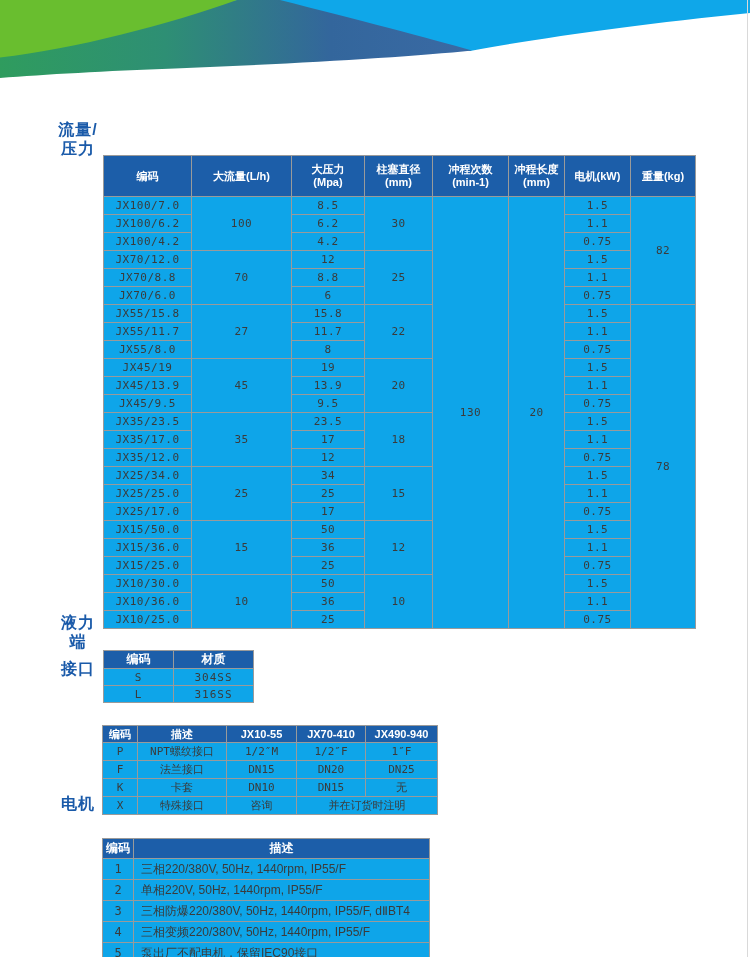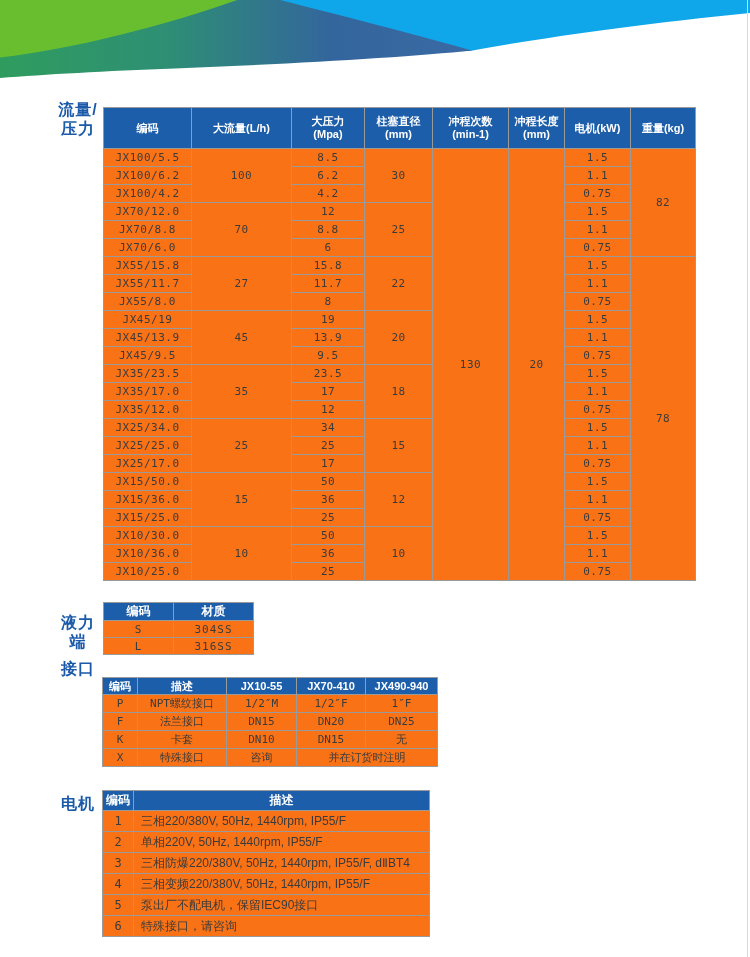--- a/index.html
+++ b/index.html
@@ -19,21 +19,21 @@
   }
   .banner{position:absolute;left:0;top:0;width:750px;height:95px;display:block;}
   .page-edge{position:absolute;right:2px;top:0;bottom:0;width:1px;background:#d9d9d9;}
   .side-label{
     position:absolute;
     font-weight:bold;font-size:16px;line-height:19px;
     color:var(--label-color);text-align:center;letter-spacing:1px;
     white-space:nowrap;
   }
 
-  table{border-collapse:collapse;table-layout:fixed;background:#f97316;}
+  table{border-collapse:collapse;table-layout:fixed;background:#0ea5e9;margin-top:48px;}
   th,td{
     border:1px solid var(--border);
     text-align:center;vertical-align:middle;
     padding:0 2px;overflow:hidden;
   }
   th{
     background:var(--header-bg);color:var(--header-text);
     font-weight:bold;font-size:11px;line-height:13px;
   }
   td{
@@ -77,21 +77,21 @@
       <stop offset="1" stop-color="#3a6aa4"></stop>
     </linearGradient>
   </defs>
   <path d="M 200 0 H 750 V 13 C 640 24 540 38 470 51 C 380 34 280 14 200 0 Z" fill="#0fa7e9"></path>
   <path fill="url(#swooshGrad)" d="M 0 42 C 95 28 185 12 237 0 H 280 C 355 19 432 39 472 50.5 C 410 57 290 64 175 68.5 C 105 71 45 74.5 0 78 Z"></path>
   <path d="M 0 0 H 237 C 170 24 75 49 0 57.5 Z" fill="#69be2f"></path>
 </svg>
 
 <div class="page-edge"></div>
 
-<div class="side-label" style="left:52px;top:100px;width:52px;">
+<div class="side-label" style="left:52px;top:120px;width:52px;">
   <div>流量/</div>
   <div>压力</div>
 </div>
 <table class="flow-table">
   <colgroup>
     <col style="width:88px">
       <col style="width:100px">
       <col style="width:73px">
       <col style="width:68px">
     <col style="width:76px">
@@ -126,21 +126,21 @@
         <th>
           <div>电机(kW)</div>
         </th>
         <th>
           <div>重量(kg)</div>
         </th>
       </tr>
     </thead>
   <tbody id="flow-body">
       <tr>
-        <td>JX100/5.5</td>
+        <td>JX100/7.0</td>
         <td rowspan="3">100</td>
         <td>8.5</td>
         <td rowspan="3">30</td>
         <td rowspan="24">130</td>
         <td rowspan="24">20</td>
         <td>1.5</td>
         <td rowspan="6">82</td>
       </tr>
       <tr>
         <td>JX100/6.2</td>

